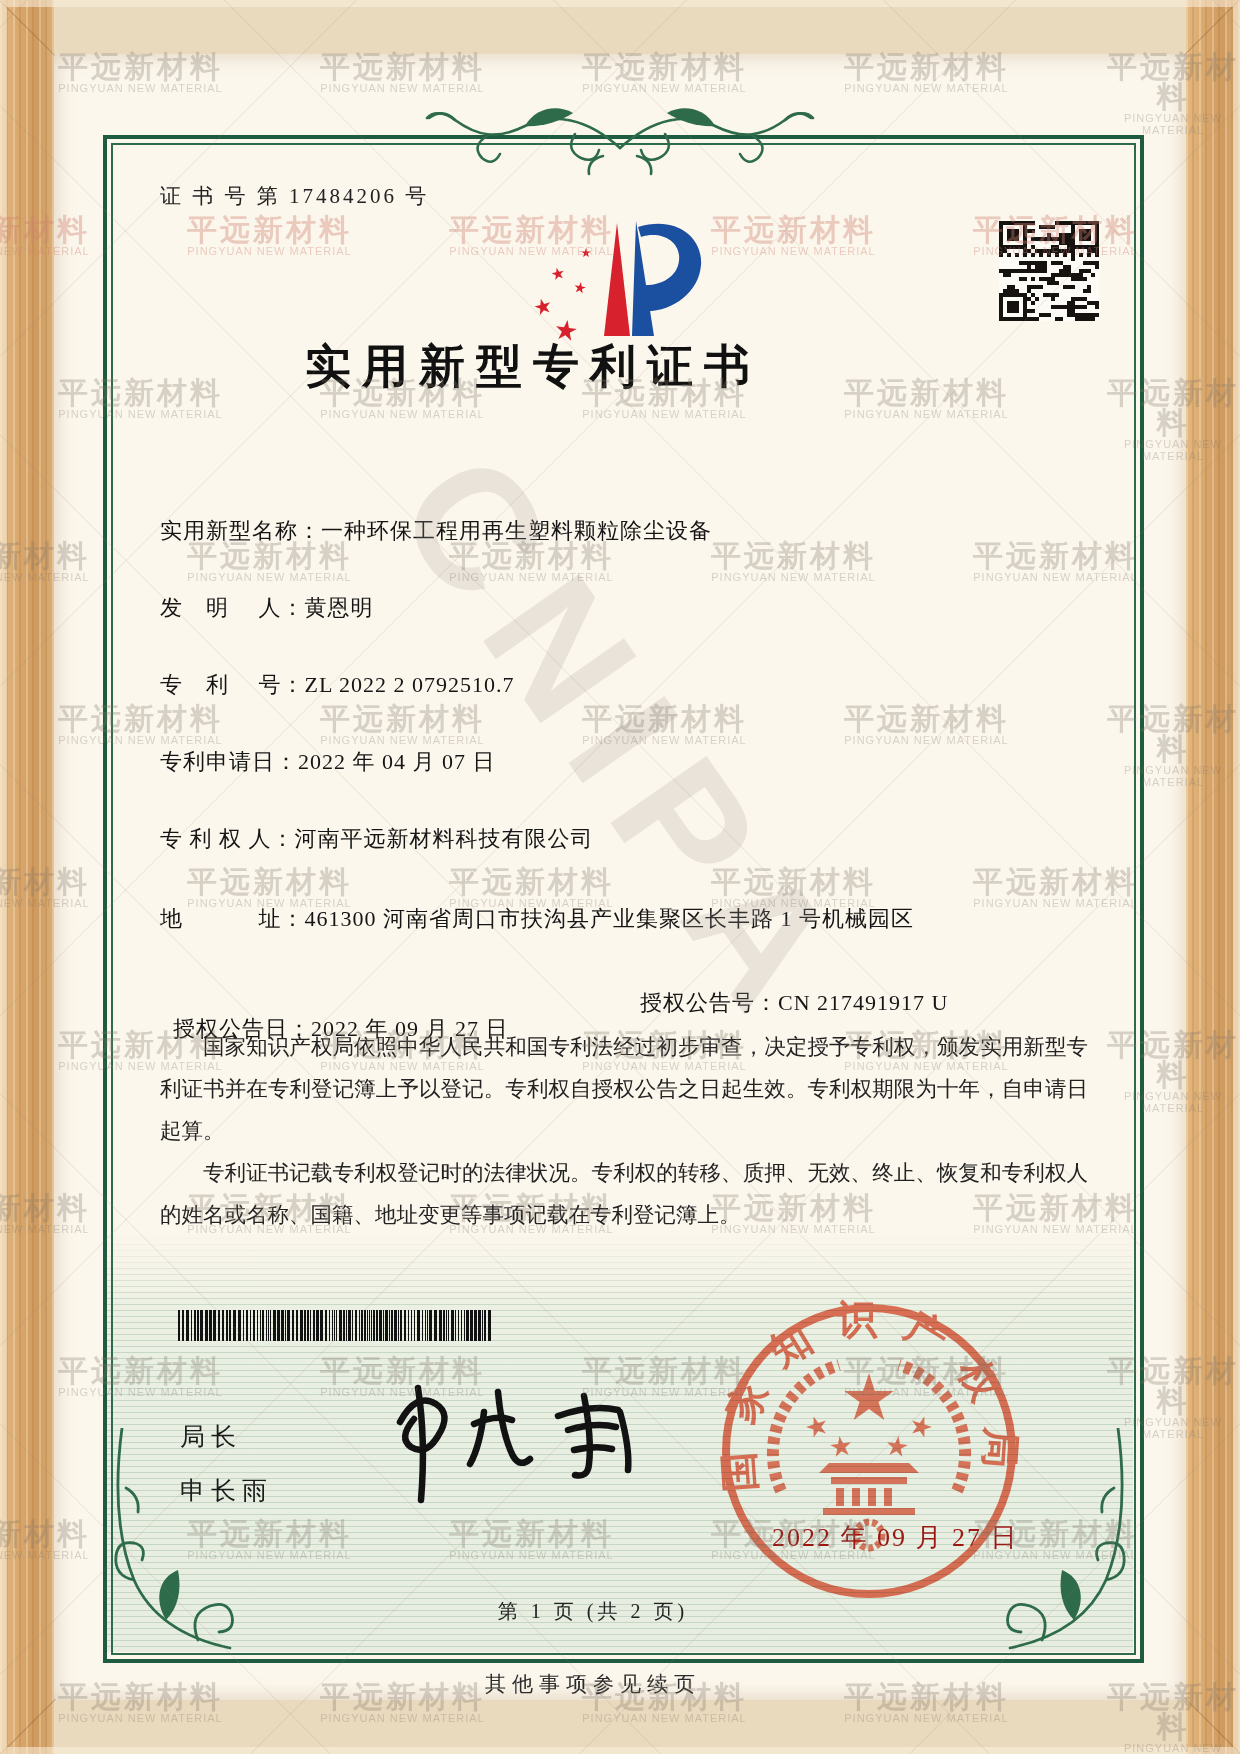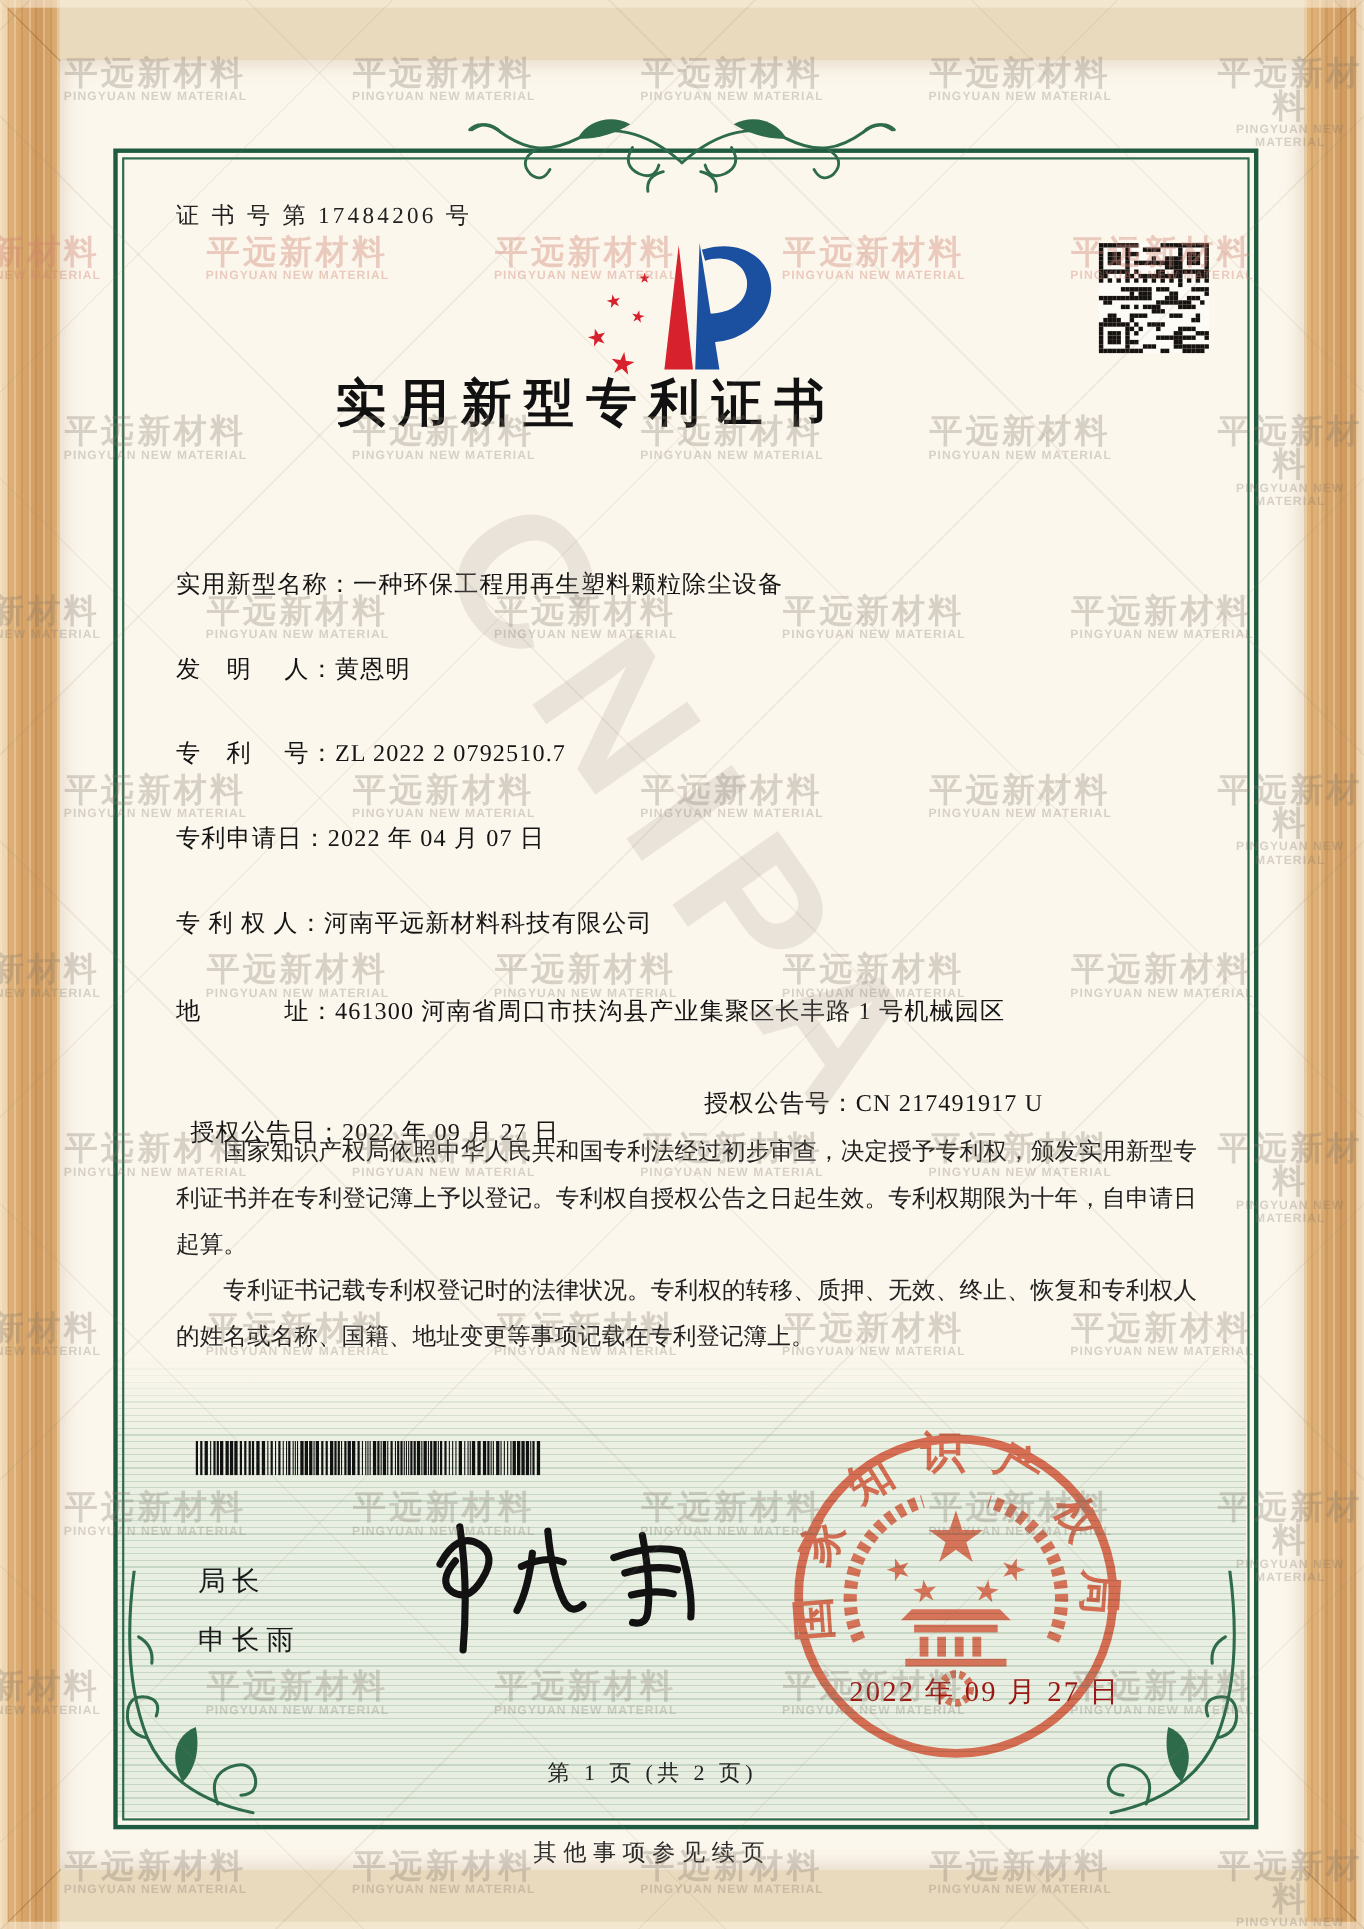--- a/index.html
+++ b/index.html
@@ -73,21 +73,21 @@
   .qr i{background:transparent;}
   .qr i.m{background:#151210;}
   .logo-svg{position:absolute;left:495px;top:215px;width:210px;height:130px;z-index:3;}
   
   .wm-layer{position:absolute;inset:0;z-index:6;pointer-events:none;
     background:
       repeating-linear-gradient(45deg, rgba(150,128,105,.10) 0 1.5px, rgba(0,0,0,0) 1.5px 233px),
       repeating-linear-gradient(-45deg, rgba(150,128,105,.10) 0 1.5px, rgba(0,0,0,0) 1.5px 233px);}
   .wm{position:absolute;text-align:center;font-family:"Liberation Sans","DejaVu Sans",sans-serif;color:rgba(128,120,106,.30);}
   .wm .cn{font-size:30px;font-weight:bold;letter-spacing:3px;line-height:30px;display:block;}
-  .wm .en{font-size:11px;font-weight:bold;letter-spacing:1px;display:block;}
+  .wm .en{font-size:11px;font-weight:normal;letter-spacing:1px;display:block;}
   .wm.pink{color:rgba(208,128,112,.38);}
   .wm-big{position:absolute;left:520px;top:420px;z-index:5;font-size:170px;font-weight:bold;
     font-family:"Liberation Sans","DejaVu Sans",sans-serif;color:rgba(168,160,148,.22);
     transform:rotate(55deg);transform-origin:left top;letter-spacing:26px;pointer-events:none;}
 </style>
 </head>
 <body>
 
 <div class="paper"></div>
 <div class="guilloche"></div>

